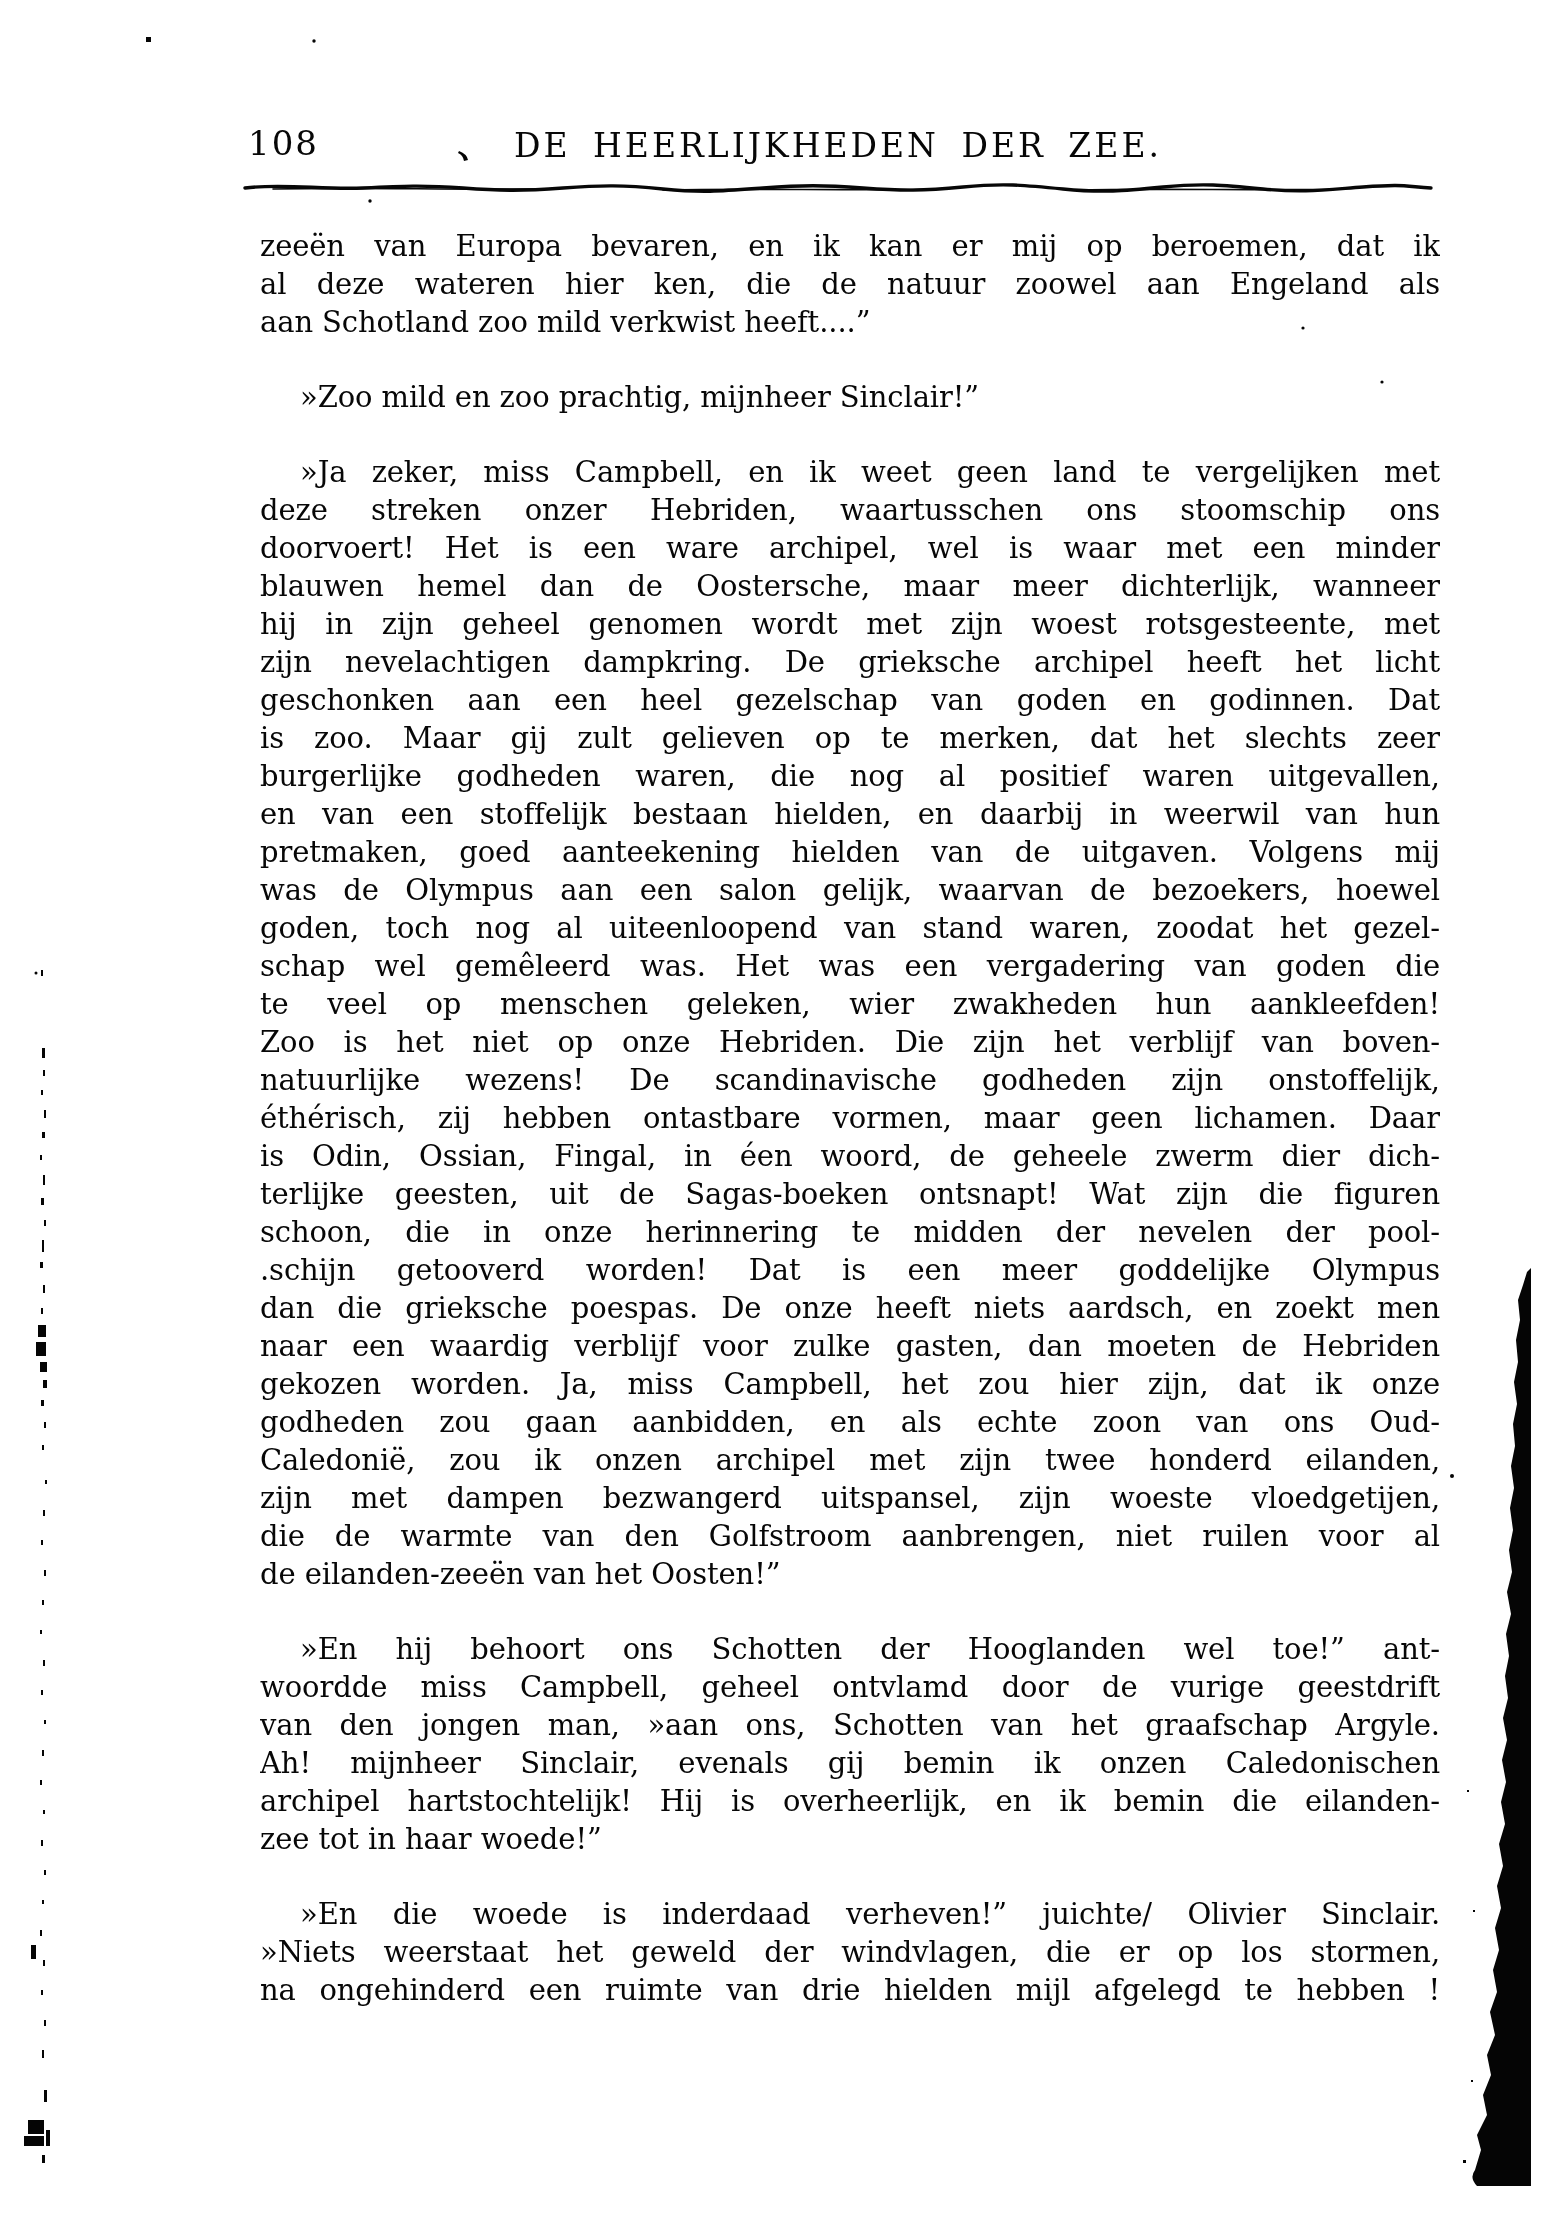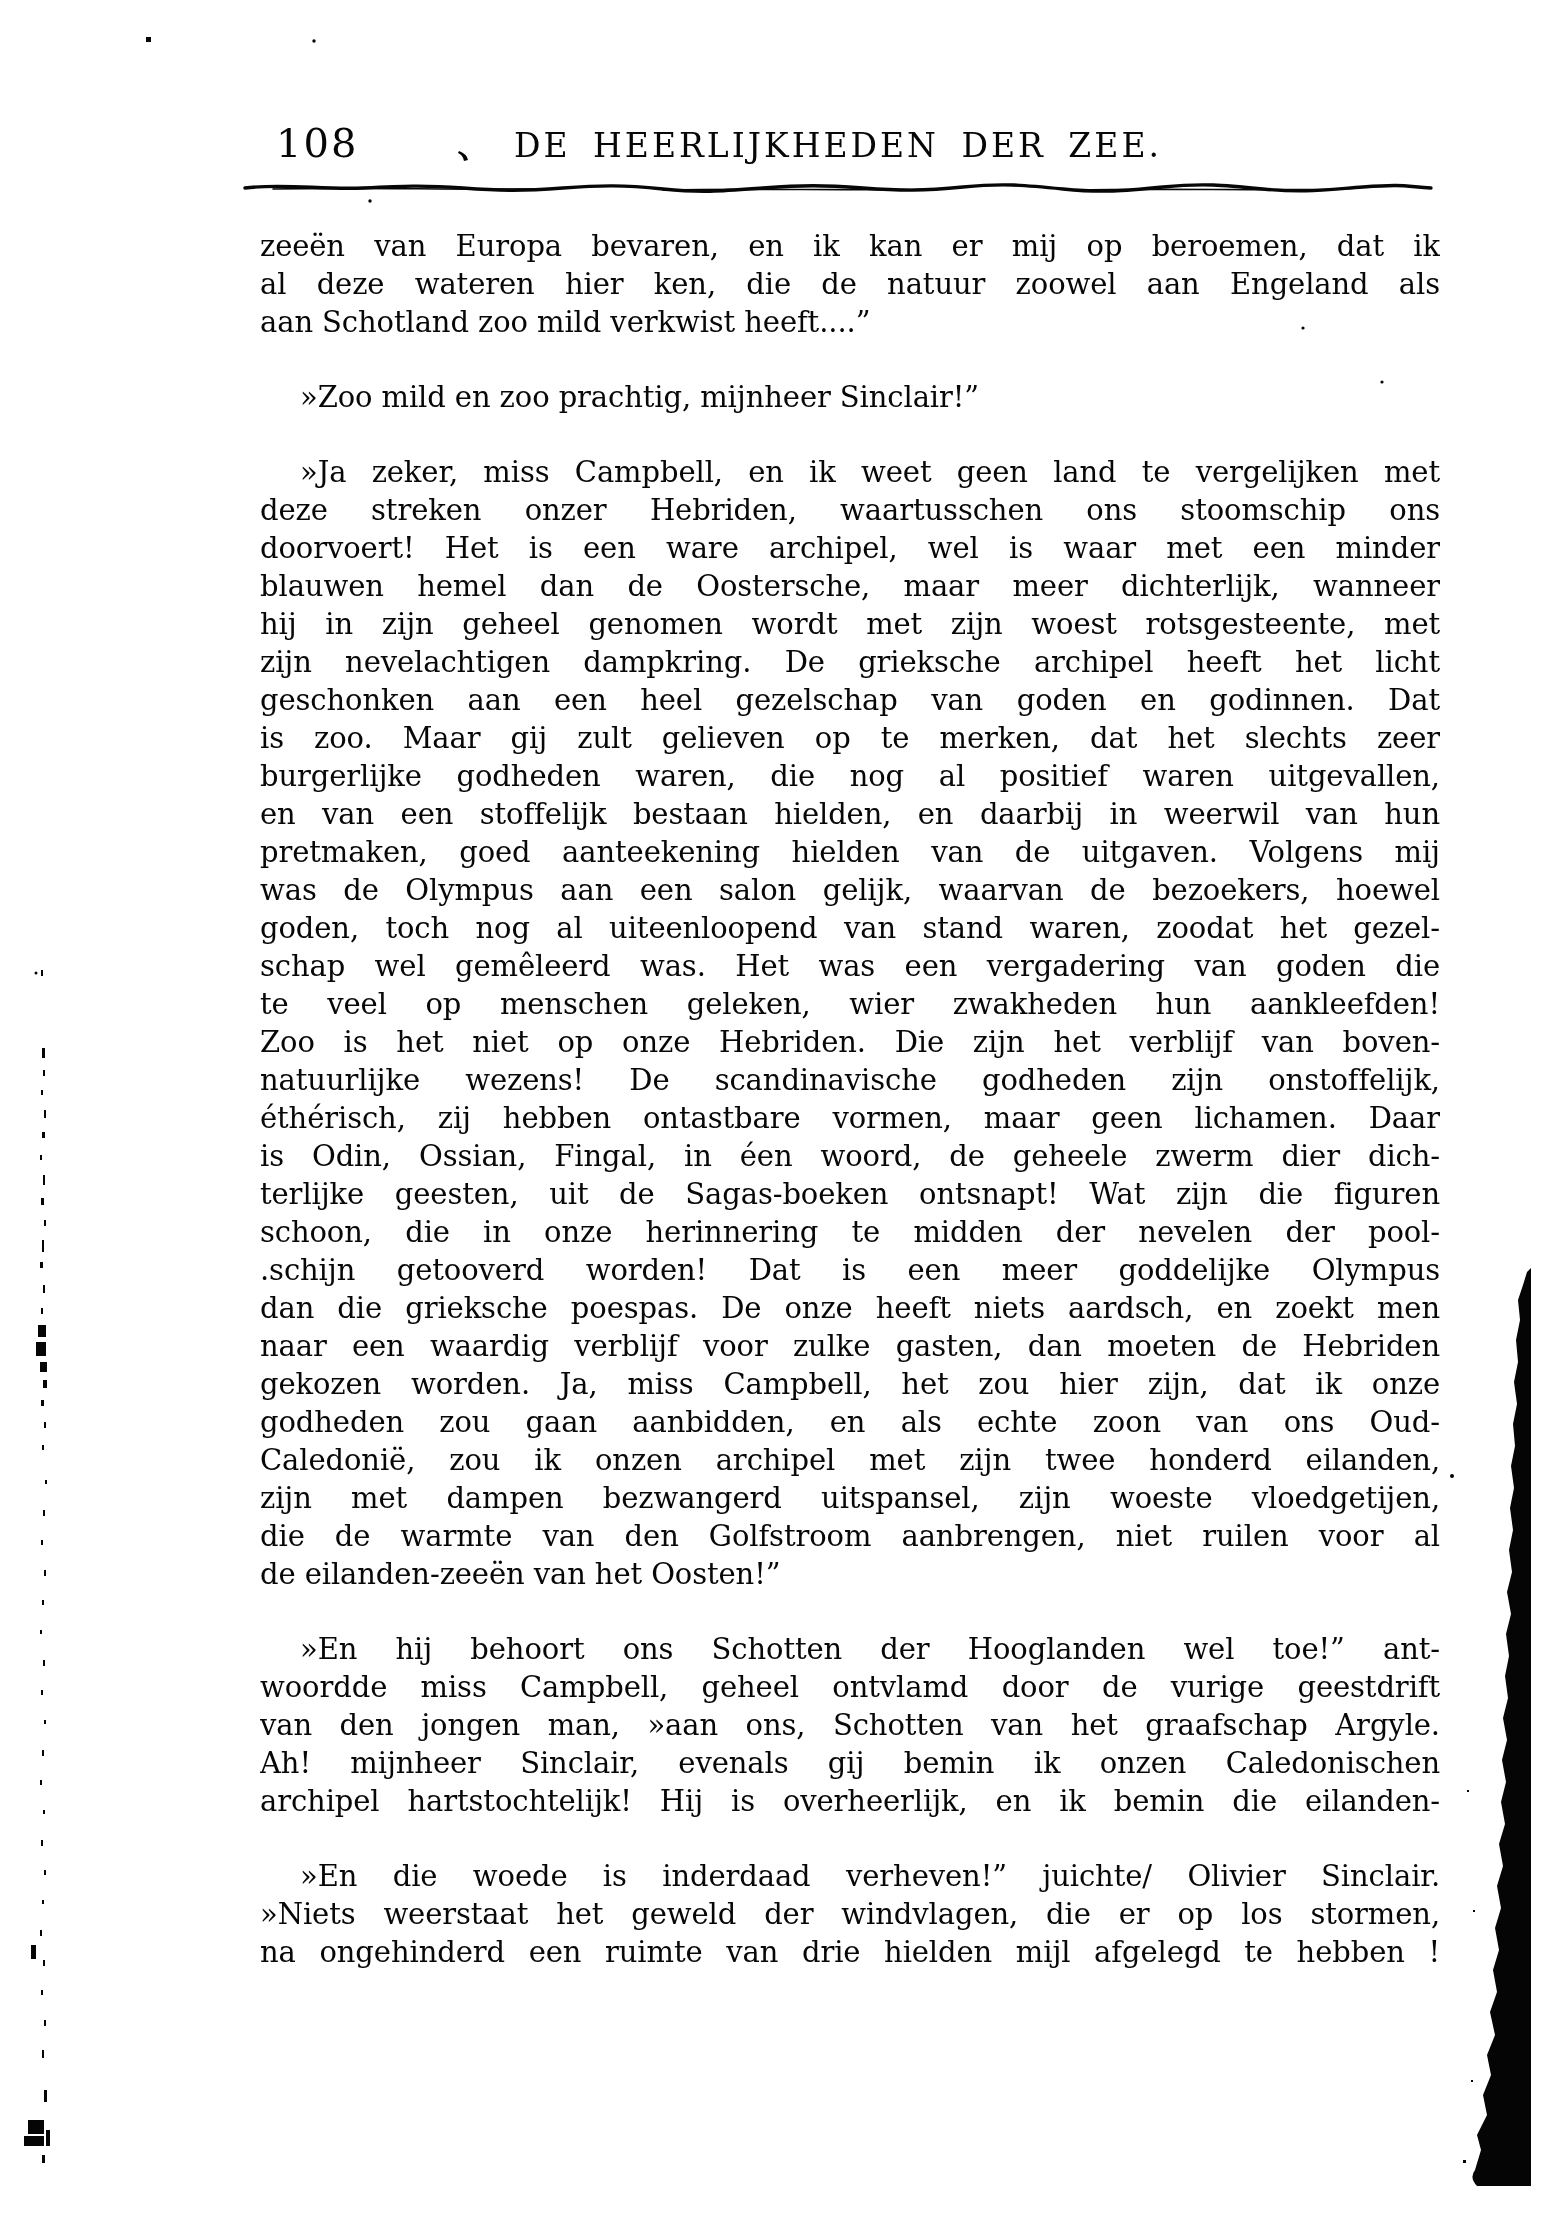--- a/index.html
+++ b/index.html
@@ -10,21 +10,21 @@
     overflow:hidden;
     font-family:"DejaVu Serif", serif;
     color:#070707;
   }
   
   .header{
     position:absolute;left:248px;top:122px;width:1180px;height:46px;
   }
   .pagenum{
     position:absolute;left:0;top:4px;
-    font-size:40px;line-height:34px;letter-spacing:2px;margin-left:28px;
+    font-size:34px;line-height:34px;letter-spacing:2px;
   }
   .runtitle{
     position:absolute;left:0;right:0;top:10px;
     text-align:center;
     font-size:33px;line-height:27px;
     letter-spacing:3px;word-spacing:9px;
   }
   .rule-svg{position:absolute;left:243px;top:180px;}
   
   .textcol{
@@ -94,20 +94,21 @@
       <div class="line">godheden zou gaan aanbidden, en als echte zoon van ons Oud-</div>
       <div class="line">Caledonië, zou ik onzen archipel met zijn twee honderd eilanden,</div>
       <div class="line">zijn met dampen bezwangerd uitspansel, zijn woeste vloedgetijen,</div>
       <div class="line">die de warmte van den Golfstroom aanbrengen, niet ruilen voor al</div>
       <div class="line short">de eilanden-zeeën van het Oosten!”</div>
       <div class="line indent">»En hij behoort ons Schotten der Hooglanden wel toe!” ant-</div>
       <div class="line">woordde miss Campbell, geheel ontvlamd door de vurige geestdrift</div>
       <div class="line">van den jongen man, »aan ons, Schotten van het graafschap Argyle.</div>
       <div class="line">Ah! mijnheer Sinclair, evenals gij bemin ik onzen Caledonischen</div>
       <div class="line">archipel hartstochtelijk! Hij is overheerlijk, en ik bemin die eilanden-</div>
+      <div class="line short">zee tot in haar woede!”</div>
       <div class="line indent">»En die woede is inderdaad verheven!” juichte/ Olivier Sinclair.</div>
       <div class="line">»Niets weerstaat het geweld der windvlagen, die er op los stormen,</div>
       <div class="line">na ongehinderd een ruimte van drie hielden mijl afgelegd te hebben !</div>
     </div>
 
   <svg class="artifact binding" width="120" height="1040" viewBox="0 0 120 1040">
     <path fill="#050505" d="
       M84,122 L88,118 L88,1036 L34,1036
       Q26,1028 32,1020
       L38,1000 L34,985 L44,965 L40,945 L48,925 L44,905 L52,885 L47,862

